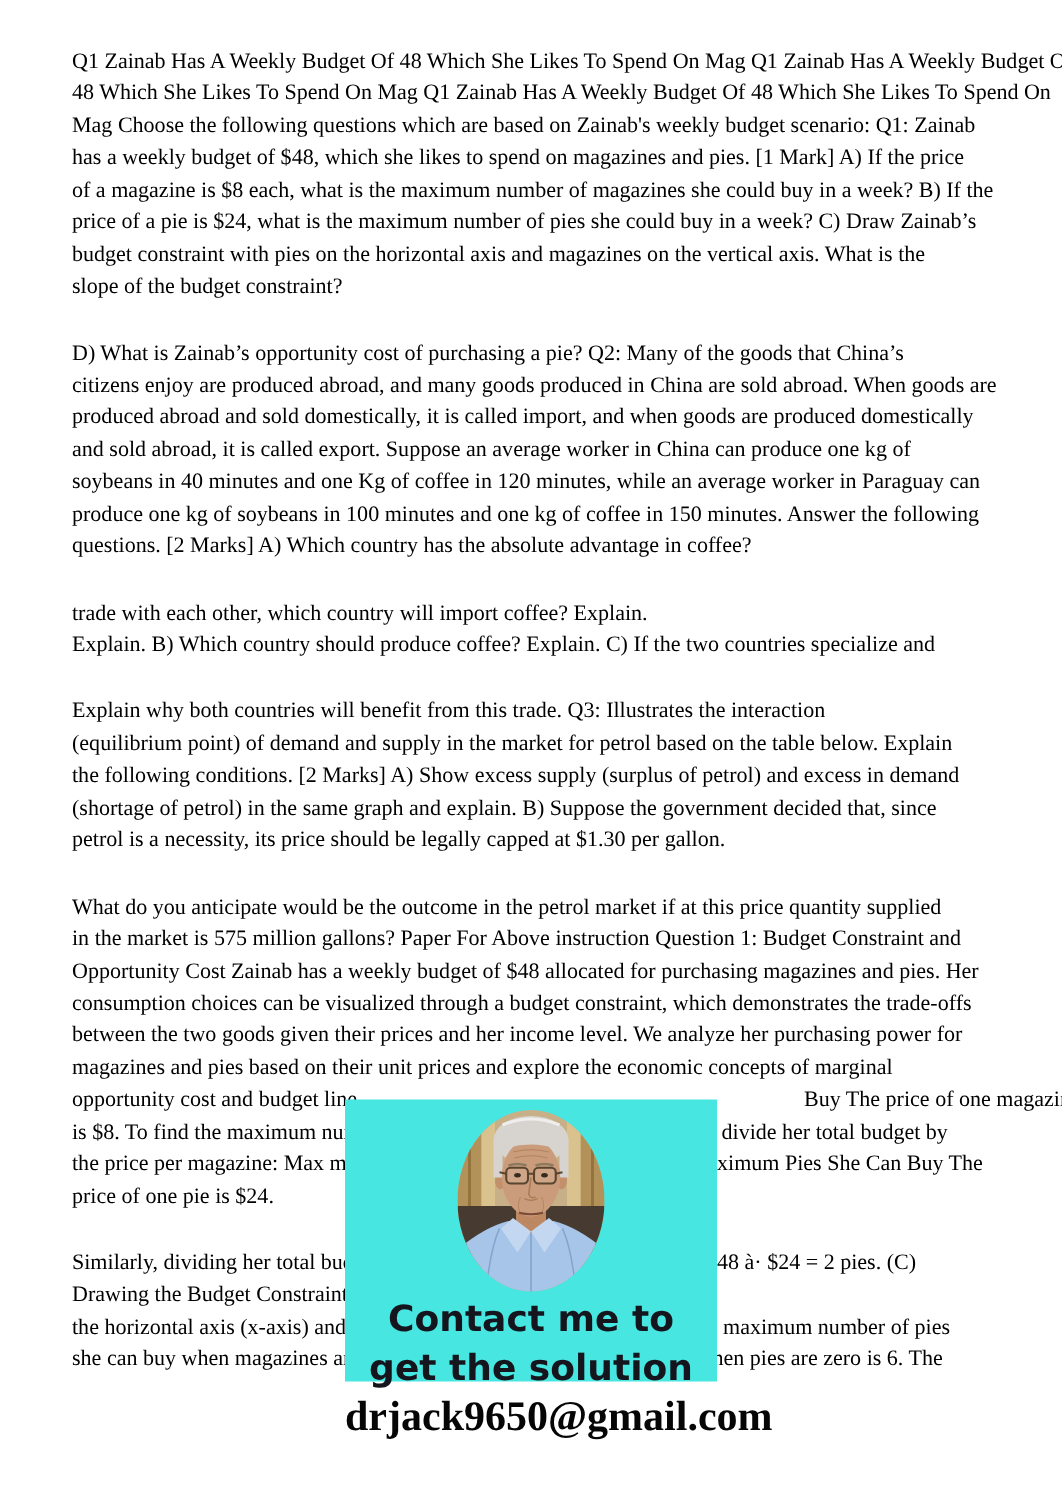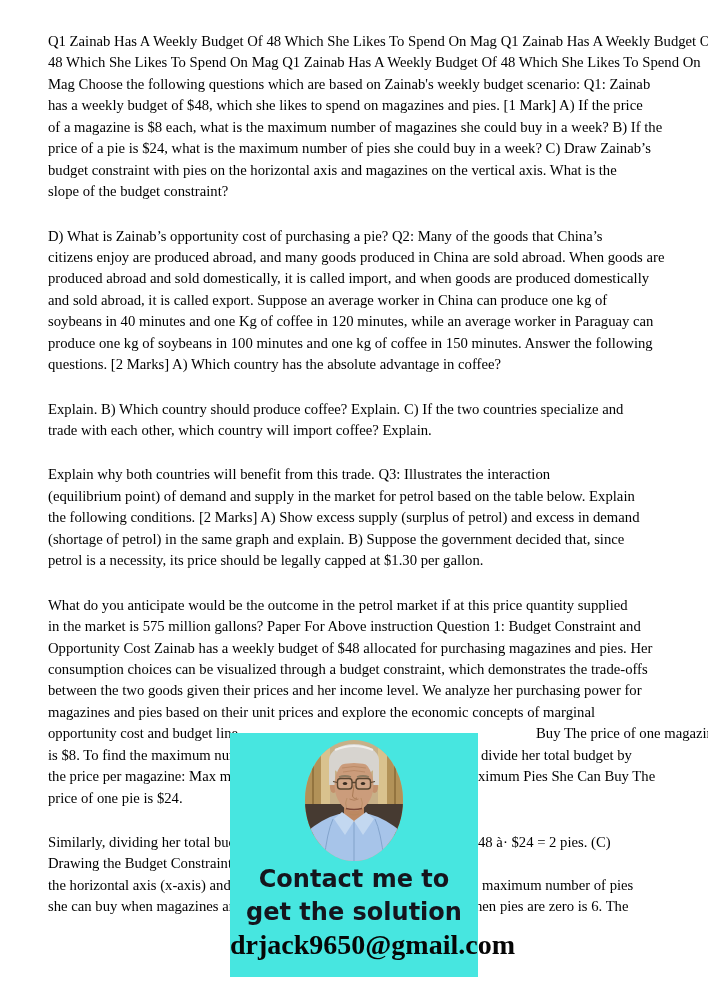--- a/index.html
+++ b/index.html
@@ -22,21 +22,21 @@
   .line {
     position: relative;
     height: 21.45px;
     white-space: nowrap;
   }
   .frag-right { position: absolute; top: 0; }
   
   .contact-card {
     position: absolute;
     left: 230px; top: 733px;
-    width: 248px; height: 244px;
+    width: 248px; height: 188px;
     background: #47e6e0;
   }
   .contact-photo {
     position: absolute;
     left: 75px; top: 7px;
     width: 98px; height: 121px;
   }
   .card-title {
     position: absolute;
     left: 0; top: 130px;
@@ -78,22 +78,22 @@
     <div class="para">
       <div class="line">D) What is Zainab’s opportunity cost of purchasing a pie? Q2: Many of the goods that China’s</div>
       <div class="line">citizens enjoy are produced abroad, and many goods produced in China are sold abroad. When goods are</div>
       <div class="line">produced abroad and sold domestically, it is called import, and when goods are produced domestically</div>
       <div class="line">and sold abroad, it is called export. Suppose an average worker in China can produce one kg of</div>
       <div class="line">soybeans in 40 minutes and one Kg of coffee in 120 minutes, while an average worker in Paraguay can</div>
       <div class="line">produce one kg of soybeans in 100 minutes and one kg of coffee in 150 minutes. Answer the following</div>
       <div class="line">questions. [2 Marks] A) Which country has the absolute advantage in coffee?</div>
     </div>
     <div class="para">
+      <div class="line">trade with each other, which country will import coffee? Explain.</div>
       <div class="line">Explain. B) Which country should produce coffee? Explain. C) If the two countries specialize and</div>
-      <div class="line">trade with each other, which country will import coffee? Explain.</div>
     </div>
     <div class="para">
       <div class="line">Explain why both countries will benefit from this trade. Q3: Illustrates the interaction</div>
       <div class="line">(equilibrium point) of demand and supply in the market for petrol based on the table below. Explain</div>
       <div class="line">the following conditions. [2 Marks] A) Show excess supply (surplus of petrol) and excess in demand</div>
       <div class="line">(shortage of petrol) in the same graph and explain. B) Suppose the government decided that, since</div>
       <div class="line">petrol is a necessity, its price should be legally capped at $1.30 per gallon.</div>
     </div>
     <div class="para">
       <div class="line">What do you anticipate would be the outcome in the petrol market if at this price quantity supplied</div>

